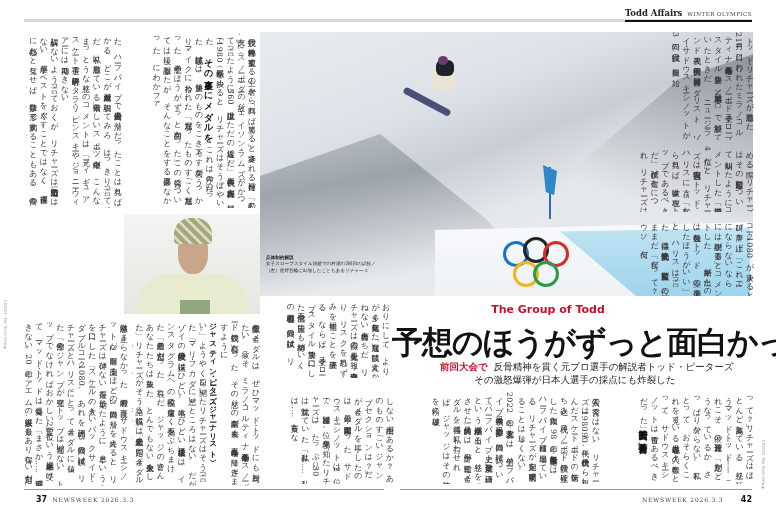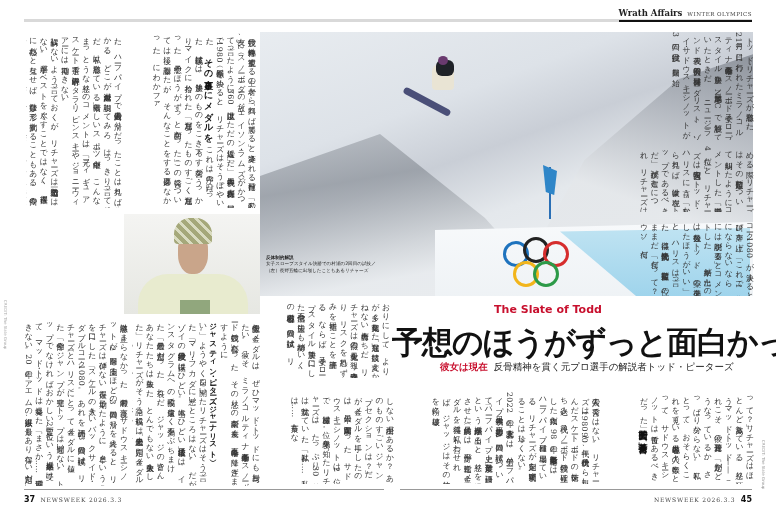--- a/index.html
+++ b/index.html
@@ -49,31 +49,31 @@
   .dek .kicker { color: #c8102e; font-weight: bold; font-family: "DejaVu Serif", serif; margin-right: 6px; }
   .dek .line2 { display: block; text-align: center; padding-right: 50px; }
 
   .credit { position: absolute; left: 761px; top: 440px; writing-mode: vertical-rl; font-size: 4px; color: #999; font-family: "DejaVu Sans", sans-serif; }
   .credit-left { position: absolute; left: 3px; top: 300px; writing-mode: vertical-rl; font-size: 4px; color: #aaa; font-family: "DejaVu Sans", sans-serif; }
 
   .footer-rule { position: absolute; top: 489px; height: 1px; background: #999; }
   .footer-rule.left { left: 24px; width: 360px; }
   .footer-rule.right { left: 400px; width: 352px; }
   .folio { position: absolute; top: 495px; font-size: 6px; letter-spacing: 0.8px; color: #444; font-family: "DejaVu Serif", serif; }
-  .folio .num { font-family: "DejaVu Sans", sans-serif; font-weight: bold; font-size: 8px; color: #111; letter-spacing: 0; }
+  .folio .num { font-family: "DejaVu Sans", sans-serif; font-weight: bold; font-size: 8px; color: #111; letter-spacing: 0; margin-left: 12px; }
   .folio.left { left: 24px; }
   .folio.right { right: 24px; }
 </style>
 </head>
 <body>
 
 <div class="top-rule left"></div>
 <div class="top-rule right"></div>
 <div class="section-header">
-  <span>Wrath Affairs</span>
+  <span>Todd Affairs</span>
   <span class="sub">WINTER OLYMPICS</span>
 </div>
 
 <div class="col" style="left:26px; top:32px; width:96px; height:176px;">
   <span>た。ハーフパイプで過去最高の滑りだったことは見れば分かる。どこが減点対象か説明してみろ。はっきり言って茶番だ。私は激怒している」素晴らしいスポーツ中継だ。こんなまっとうな怒りのコメントは、「元フィギュアスケート選手で解説者のタラ・リピンスキーやジョニー・ウィアーには期待できない。</span><br>
   <span>誤解しないよう言っておくが、リチャーズは激怒一辺倒ではない。選手がベストを尽くすことではなく、得点稼ぎに熱心だと見なせば、微妙な形で批判することもある。今回の冬季五輪のスノーボード男子ビッグエア決勝では、どの選手も高回転技を連発することに軽蔑を隠せない様子だった。ビッグエアは時に、</span>
 </div>
 <div class="col" style="left:124px; top:32px; width:132px; height:176px;">
   <span>競技の純粋性を重視する主の者から「回れば勝てる」と冷笑される種目だ。「私の親友、J2（スノーボーダーの故ジェイソン・ラムズ）がかつて言ったように「360度以上はただの繰返し」だ」。日本代表の木俣椋真が2回目で1980（回転半）を決めると、リチャーズはそうぼやいた。</span>
   <span class="subhead">その事直さにメダルを</span>
@@ -133,24 +133,25 @@
 <div class="col" style="left:640px; top:32px; width:114px; height:108px;">
   <span>トッド・リチャーズが激怒した。2月18日に行われたミラノ・コルティナ冬季五輪のスノーボード女子スロープスタイル決勝を、米放送局NBCで解説していたときだ。　ニュージーランド代表で前回大会の同種目金メダリスト、ゾイ・サドウスキーシノットが計3回の試技の2回目を始</span>
 </div>
 <div class="col" style="left:640px; top:146px; width:114px; height:66px;">
   <span>める際、リチャーズはその暫定順位について糾明したようにコメントした。「現時点で4位だ」と、リチャーズは実況担当のトッド・ハリスに言う。「私から見れば、彼女は現在、トップであるべきだ」　試技が進むにつれ、リチャーズはどんどん興奮していく。大技のバックサイド・ダブル</span>
 </div>
 <div class="col" style="left:640px; top:218px; width:114px; height:78px;">
   <span>コーク1080が決まると叫び声を上げ、「これで1位にならないなら、私には説明が要る」とコメントした。　結果が出たのは数分後。「トッド、薬の準備をしたほうがいい」と、ハリスは言った。得点は比較的平凡で、暫定順位は4位のままだ。「何だって？ ウソ。何だ</span>
 </div>
 
-<div class="deck-en">The Slate of Todd</div>
+<div class="deck-en">The Group of Todd</div>
 <div class="headline">予想のほうがずっと面白かった</div>
 <div class="dek">
-  <span class="kicker">彼女は現在</span><span>反骨精神を貫く元プロ選手の解説者トッド・ピーターズ</span>
+  <span class="kicker">前回大会で</span><span>反骨精神を貫く元プロ選手の解説者トッド・ピーターズ</span>
+  <span class="line2">その激怒爆弾が日本人選手の採点にも炸裂した</span>
 </div>
 
 <div class="col" style="left:400px; top:392px; width:114px; height:92px;">
   <span>2022年の北京大会では、男子ハーフパイプ日本代表の平野歩夢の2回目の試技について「ハーフパイプ史上、最難度」と評価。暫定2位という採点結果が出ると、怒りを爆発させた（最終的には、平野が逆転で金メダルを獲得）。「私に言わせれば、ジャッジはその信頼性を粉々に破壊し</span>
 </div>
 <div class="col" style="left:518px; top:392px; width:82px; height:92px;">
   <span>素人の発言ではない。リチャーズは1980〜90年代、子供時代から親しんだスケートボードの技術を持ち込み、現代スノーボード競技の確立に貢献した人物だ。98年の長野冬季五輪では、ハーフパイプ種目に出場している。リチャーズが判定を疑問視することは珍しくない。おまけに、感情を隠し切れない。</span>
 </div>
 <div class="col" style="left:604px; top:392px; width:150px; height:92px;">
   <span>って？」リチャーズはほとんど激高している。怒り狂うマッド・トッド——これこそ、彼の真骨頂だ。「判定がどうなっているか、さっぱり分からない。私にとって、おそらくこれを見ている世界各地の人々の半数にとって、サドウスキーシノットは首位であるべきだった」</span>
@@ -159,14 +160,14 @@
 <div class="credit">CREDIT: The Slate Group</div>
 
 <div class="footer-rule left"></div>
 <div class="footer-rule right"></div>
 <div class="folio left">
   <span class="num">37</span>
   &nbsp;<span>NEWSWEEK 2026.3.3</span>
 </div>
 <div class="folio right">
   <span>NEWSWEEK 2026.3.3</span>&nbsp;
-  <span class="num">45</span>
+  <span class="num">42</span>
 </div>
 
 </body></html>

